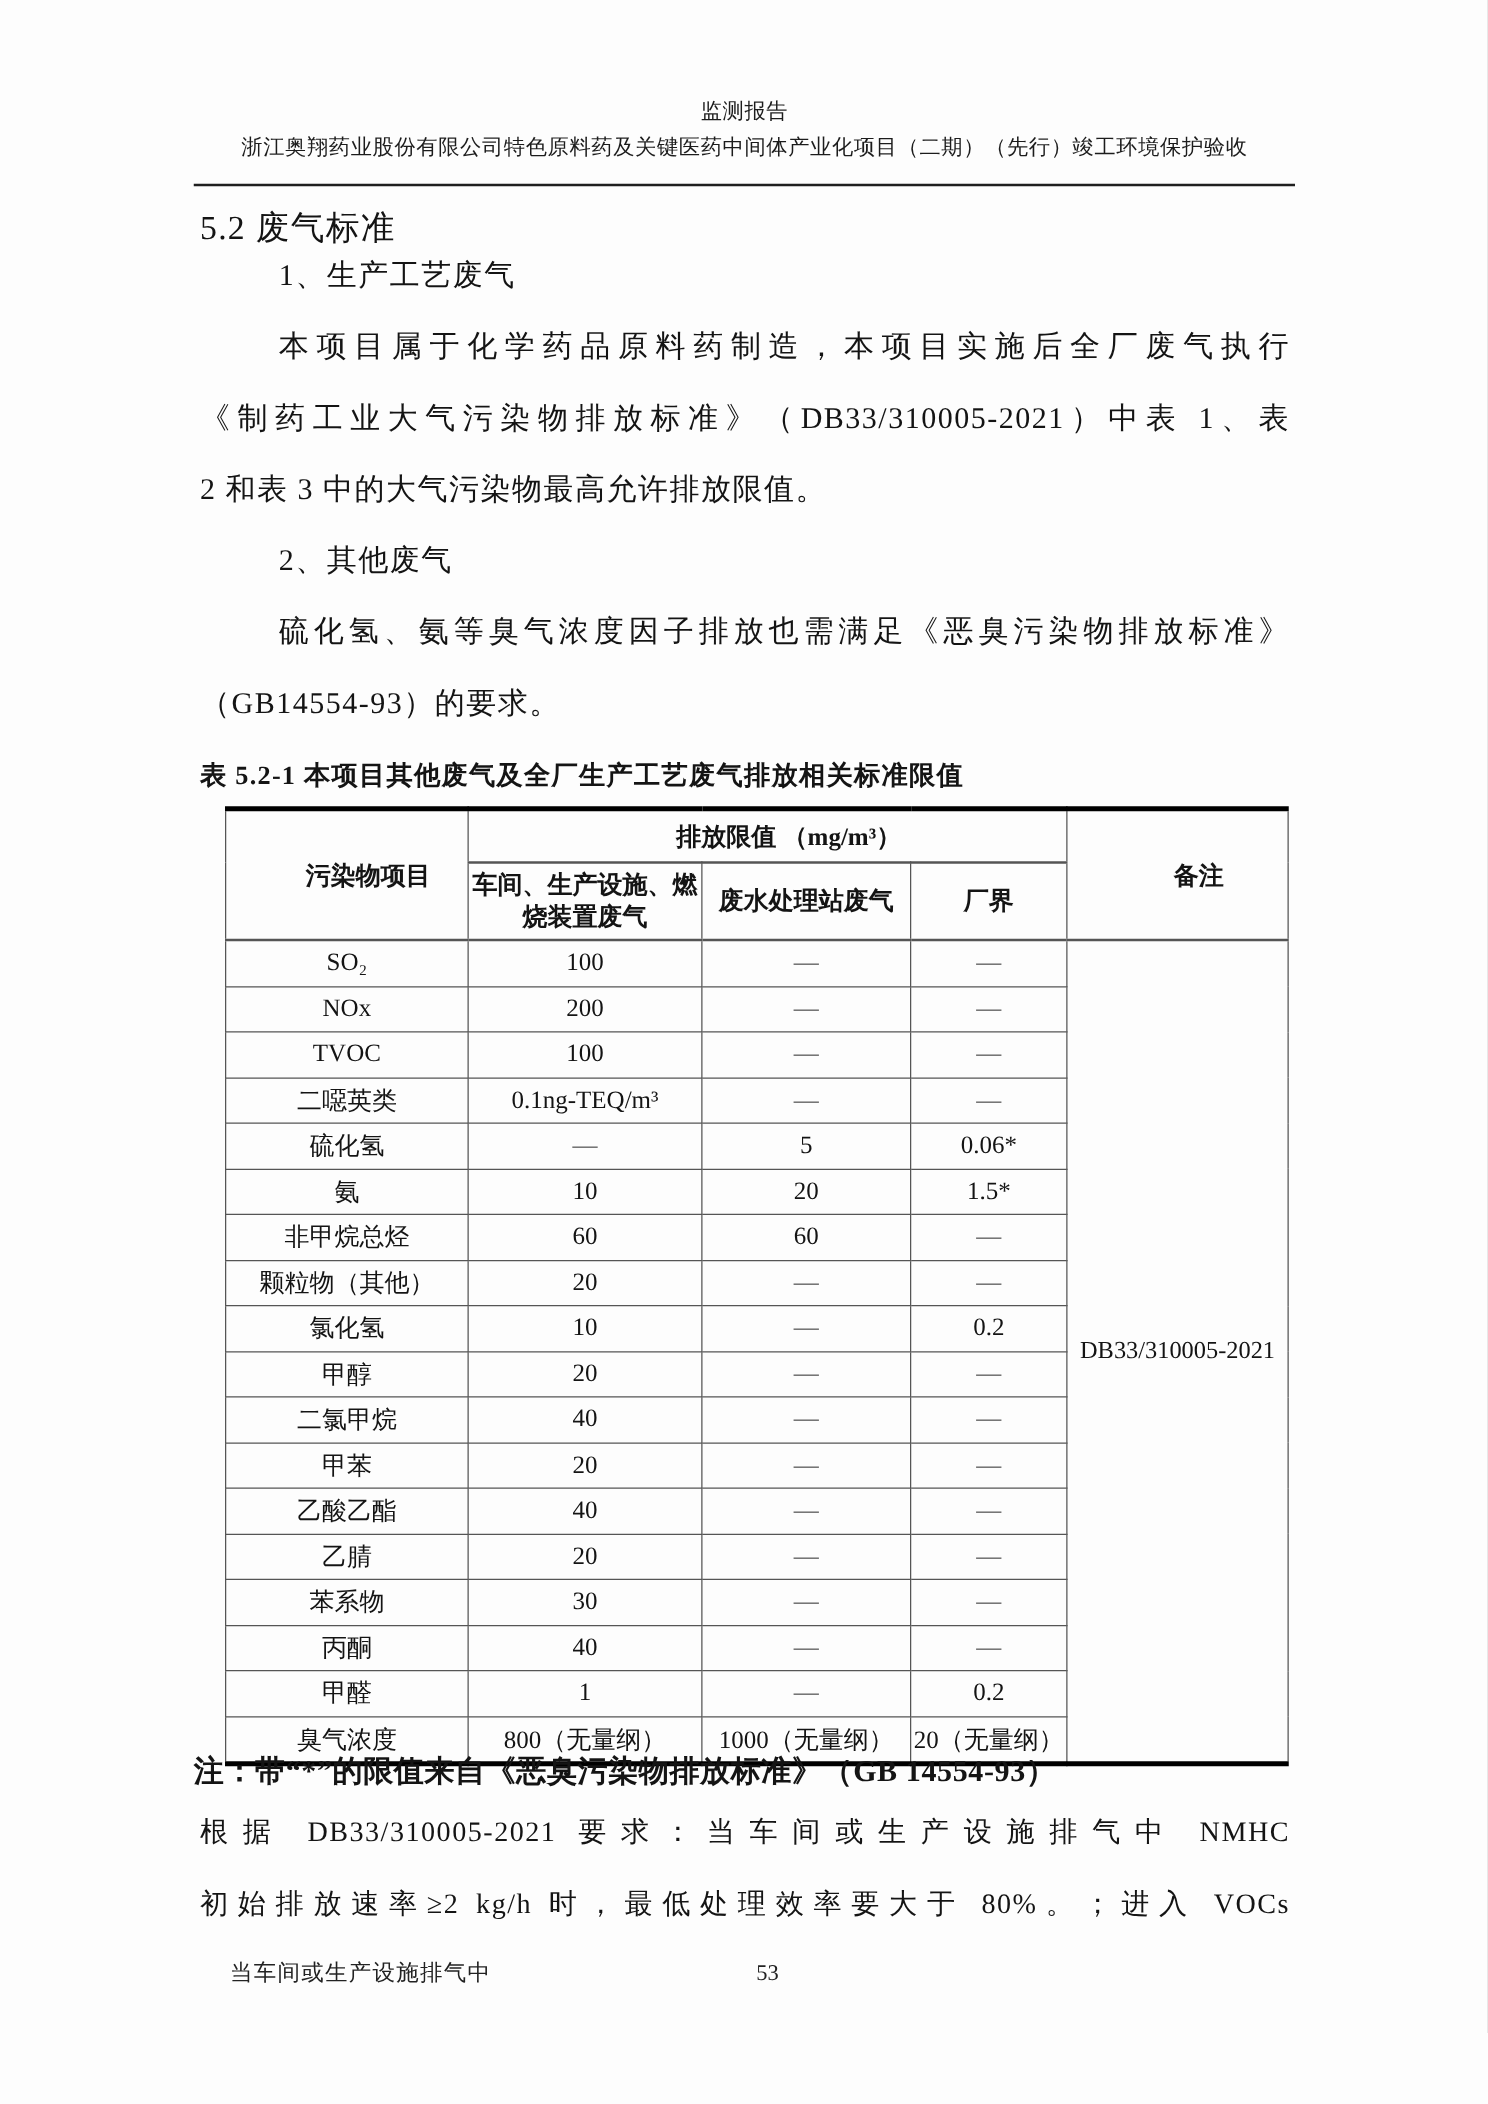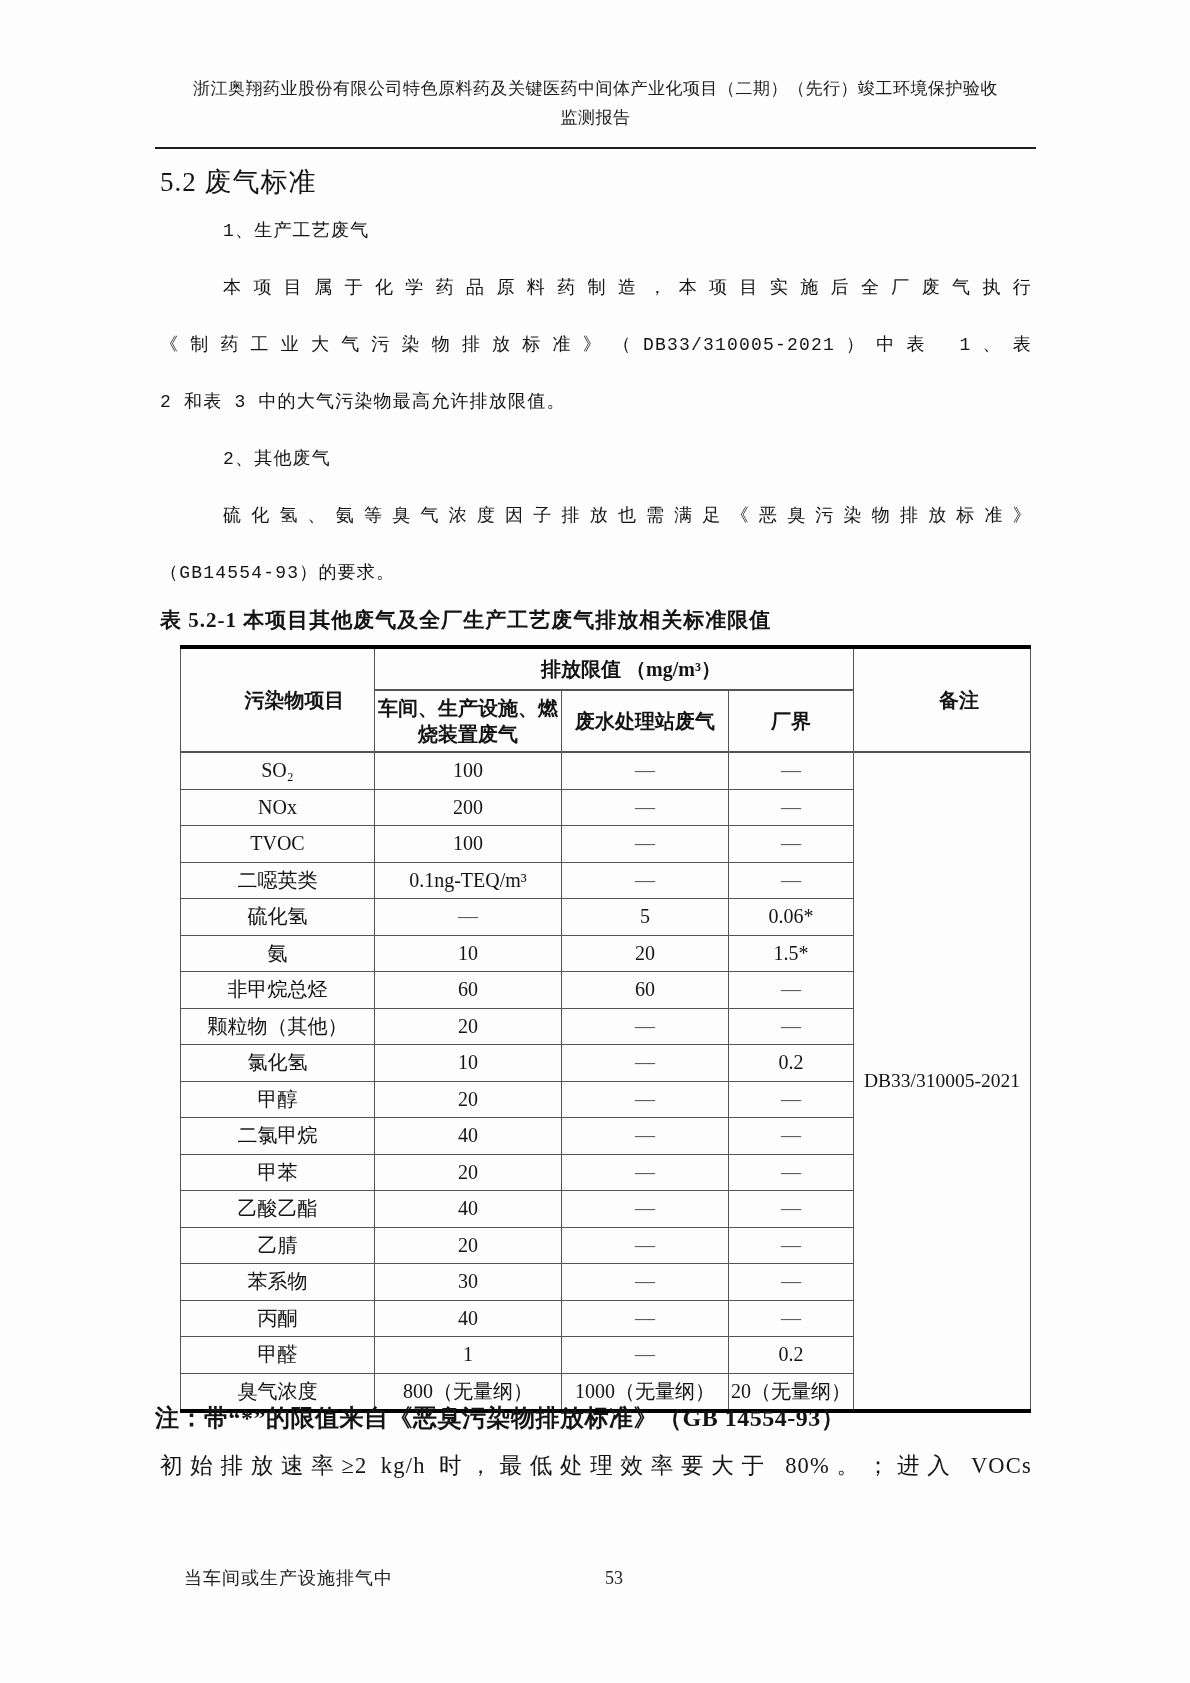--- a/index.html
+++ b/index.html
@@ -19,22 +19,22 @@
   }
   .header-rule {
     position:absolute; top:147px; left:155px; width:881px;
     border-top:2px solid #1f1f1f; height:0;
   }
   .section-heading {
     position:absolute; top:164px; left:160px;
     font-size:27px; font-weight:normal; letter-spacing:1px;
   }
   .body-block {
-    position:absolute; top:203px; left:160px; width:872px;
-    font-size:18px; letter-spacing:1.2px;font-family:Liberation Mono, monospace;
+    position:absolute; top:193px; left:160px; width:872px;
+    font-size:24px; letter-spacing:1.2px;
   }
   .line { height:57px; line-height:57px; white-space:nowrap; }
   .line.indent { padding-left:63px; }
   .line.justify {
     white-space:normal;
     text-align:justify;
     text-align-last:justify;
   }
   .table-title {
     position:absolute; top:606px; left:160px; width:872px;
@@ -73,22 +73,22 @@
     position:absolute; top:1566px; left:614px; transform:translateX(-50%);
     font-size:18px; line-height:24px; color:#222;
   }
 </style>
 </head>
 <body>
 
 <div class="page">
 
   <div class="doc-header">
+    <div>监测报告</div>
     <div>浙江奥翔药业股份有限公司特色原料药及关键医药中间体产业化项目（二期）（先行）竣工环境保护验收</div>
-    <div>监测报告</div>
   </div>
   <div class="header-rule"></div>
 
   <div class="section-heading">5.2 废气标准</div>
 
   <div class="body-block">
     <div class="line indent">1、生产工艺废气</div>
     <div class="line indent justify">本项目属于化学药品原料药制造，本项目实施后全厂废气执行</div>
     <div class="line justify">《制药工业大气污染物排放标准》（DB33/310005-2021）中表 1、表</div>
     <div class="line">2 和表 3 中的大气污染物最高允许排放限值。</div>
@@ -228,19 +228,20 @@
           <td>800（无量纲）</td>
           <td>1000（无量纲）</td>
           <td>20（无量纲）</td>
         </tr>
       </tbody>
   </table>
 
   <div class="table-note">注：带“*”的限值来自《恶臭污染物排放标准》（GB 14554-93）</div>
 
   <div class="closing-block">
+    <div class="line justify">根据 DB33/310005-2021 要求：当车间或生产设施排气中 NMHC</div>
     <div class="line justify">初始排放速率≥2 kg/h  时，最低处理效率要大于 80%。；进入 VOCs</div>
   </div>
 
   <div class="page-footer-org">当车间或生产设施排气中</div>
   <div class="page-footer-num">53</div>
 
 </div>
 
 </body></html>

